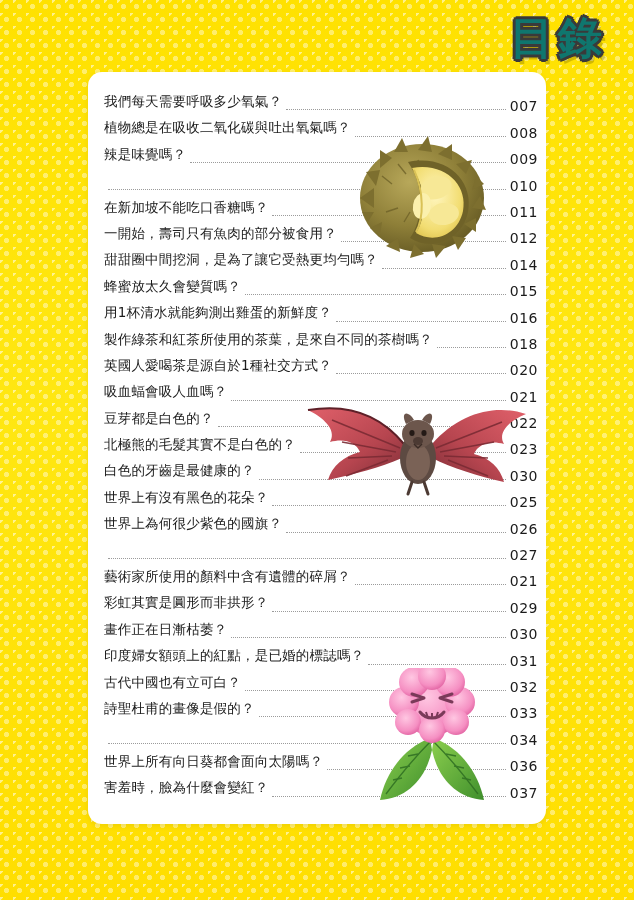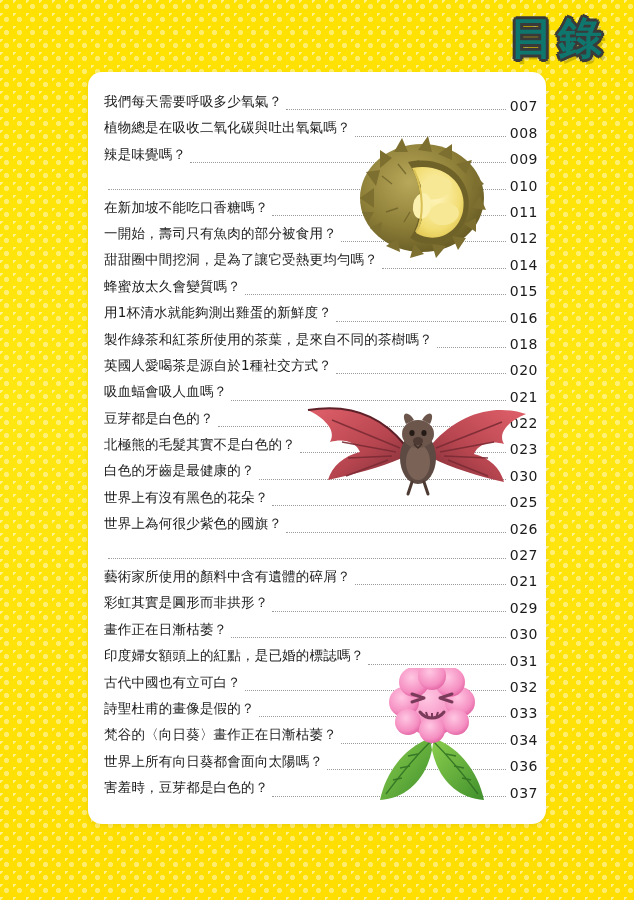--- a/index.html
+++ b/index.html
@@ -241,31 +241,30 @@
       <span class="toc-label">古代中國也有立可白？</span>
       <span class="toc-dots"></span>
       <span class="toc-page">032</span>
     </div>
     <div class="toc-row">
       <span class="toc-label">詩聖杜甫的畫像是假的？</span>
       <span class="toc-dots"></span>
       <span class="toc-page">033</span>
     </div>
     <div class="toc-row">
-      <span class="toc-label">梵谷的〈向日葵〉畫作正在日漸枯萎？</span>
       <span class="toc-dots"></span>
       <span class="toc-page">034</span>
     </div>
     <div class="toc-row">
       <span class="toc-label">世界上所有向日葵都會面向太陽嗎？</span>
       <span class="toc-dots"></span>
       <span class="toc-page">036</span>
     </div>
     <div class="toc-row">
-      <span class="toc-label">害羞時，豆芽都是白色的？</span>
+      <span class="toc-label">害羞時，臉為什麼會變紅？</span>
       <span class="toc-dots"></span>
       <span class="toc-page">037</span>
     </div>
   </div>
 
 <svg class="illus" id="durian" viewBox="0 0 140 140" xmlns="http://www.w3.org/2000/svg">
   <defs>
     <radialGradient id="dg" cx="40%" cy="35%" r="75%">
       <stop offset="0%" stop-color="#b8a85a"></stop>
       <stop offset="55%" stop-color="#8e7f38"></stop>

